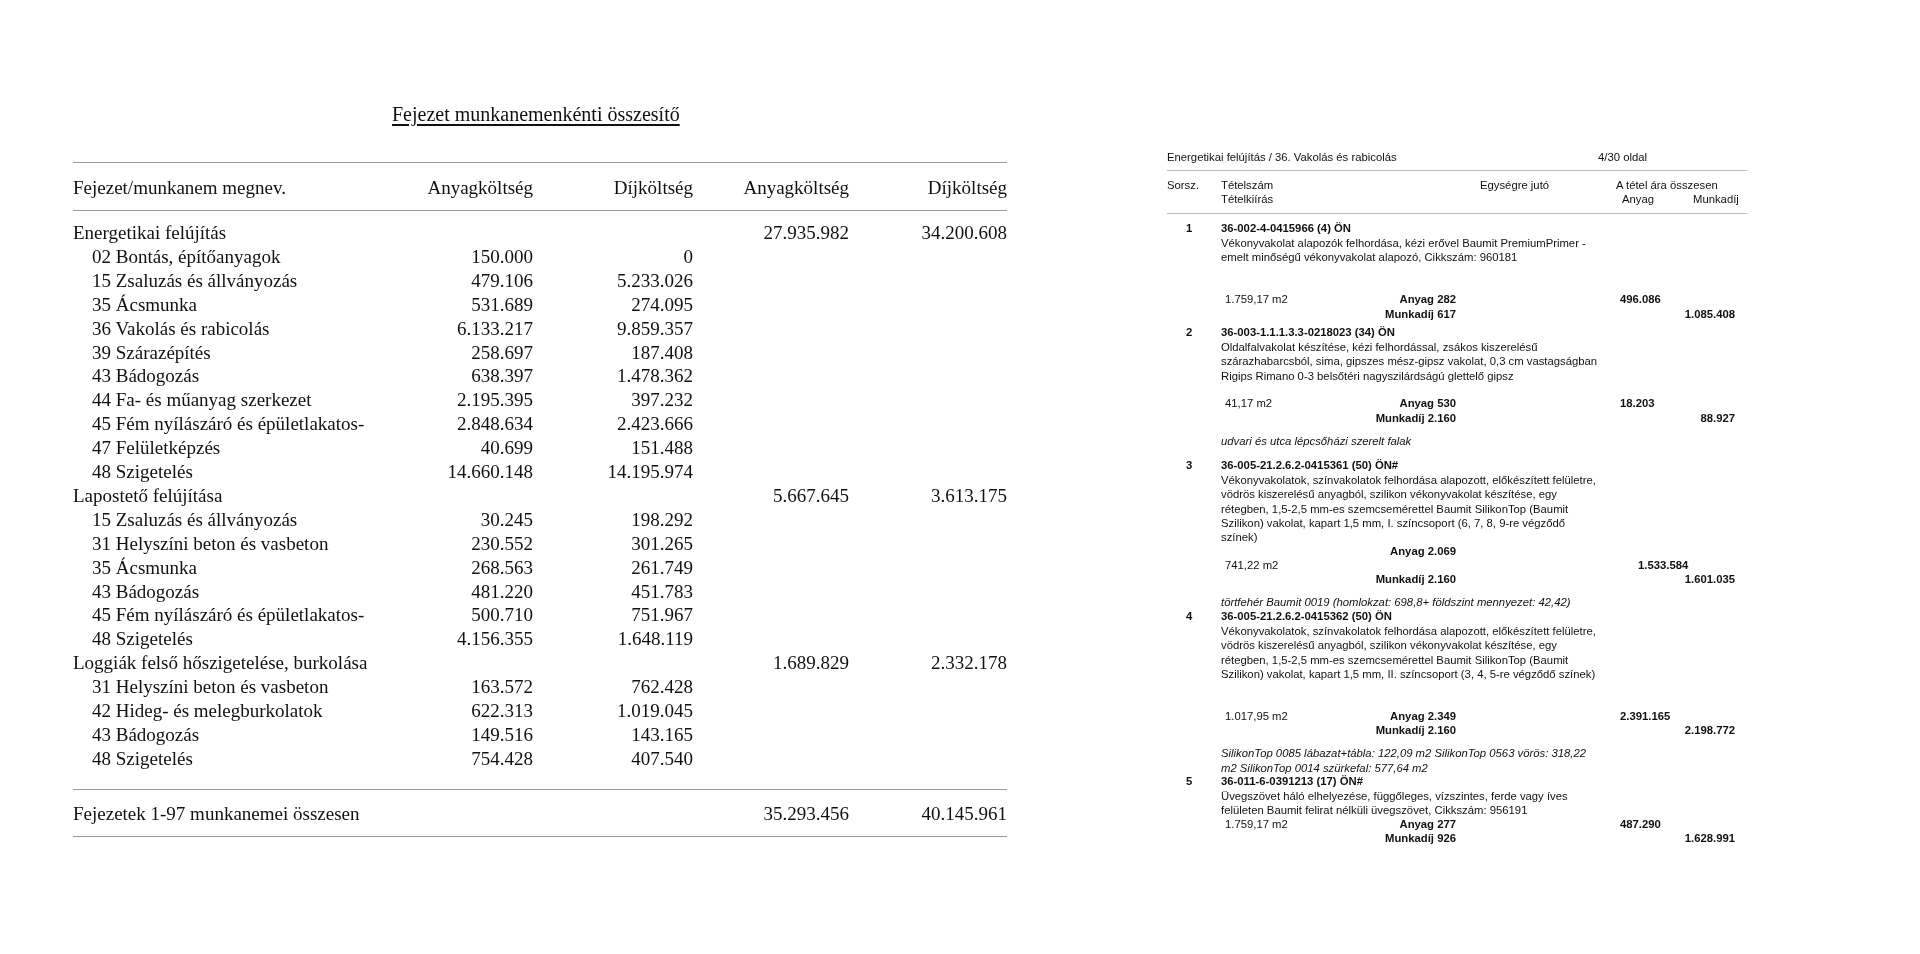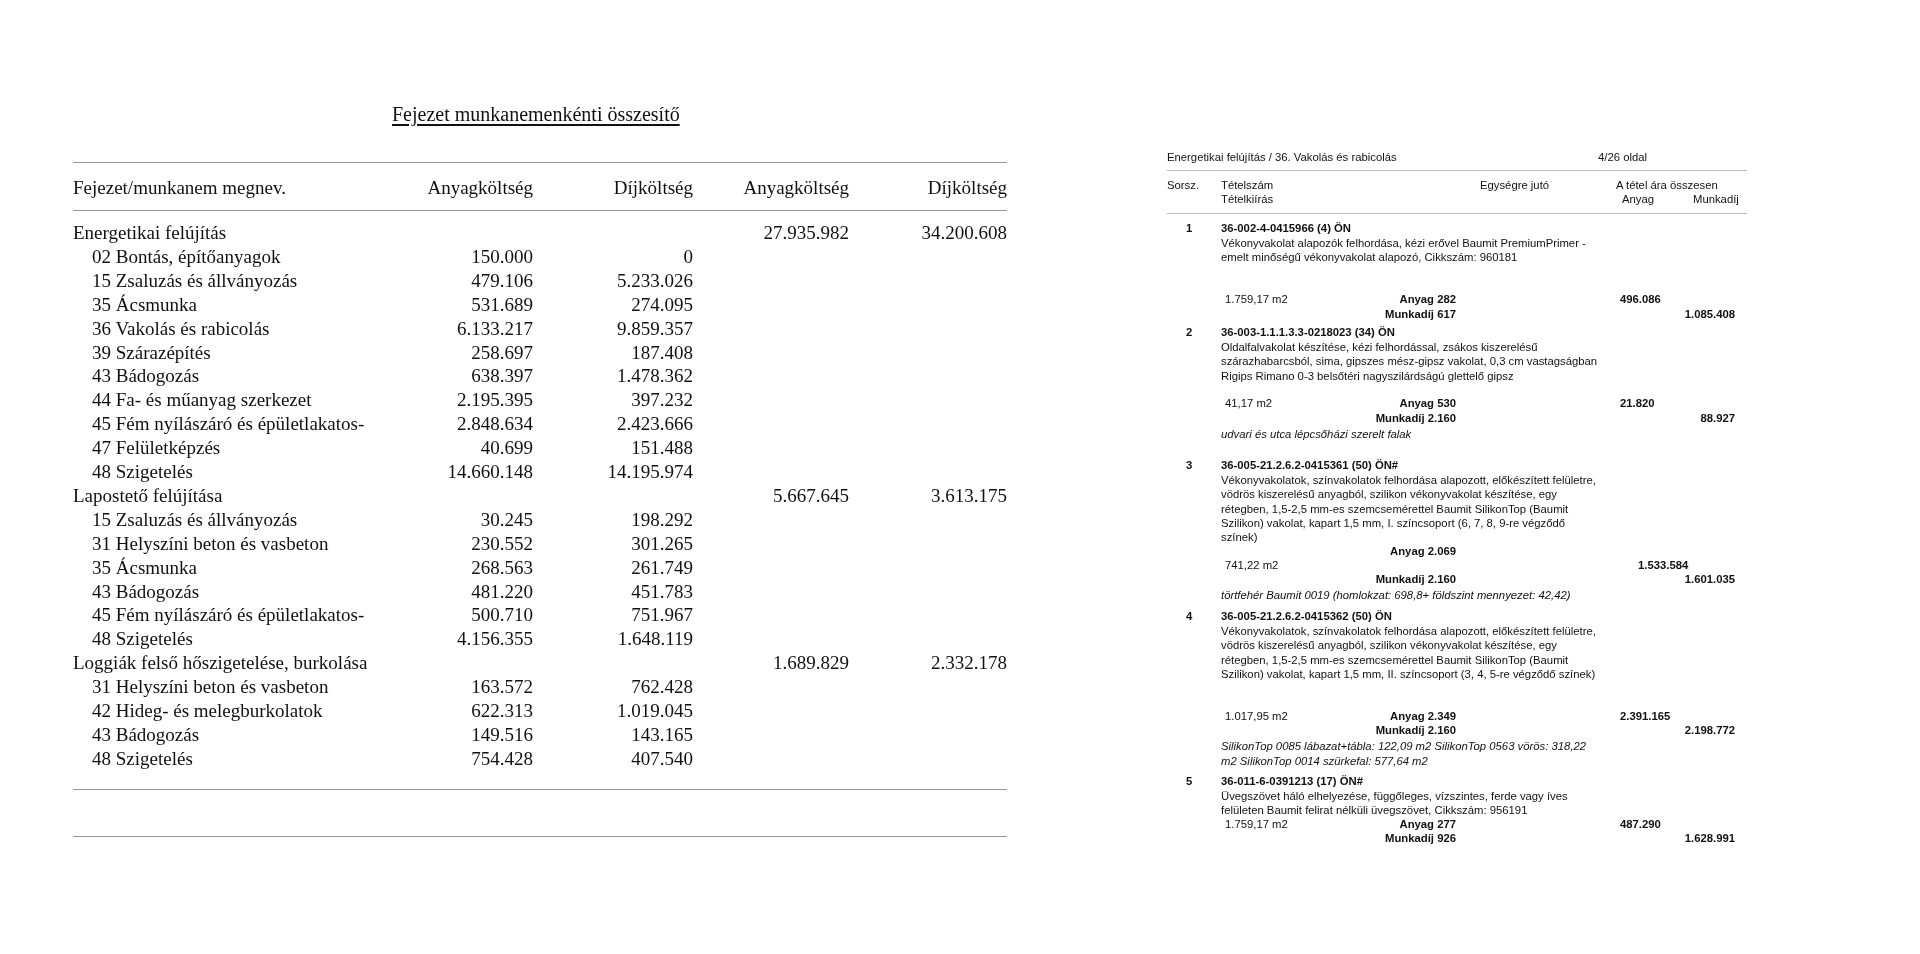--- a/index.html
+++ b/index.html
@@ -26,21 +26,21 @@
   .rhline { position:absolute; left:7px; width:580px; border-top:1px solid #bbb; }
   .item { position:absolute; left:0; width:600px; }
   .item .no { position:absolute; left:26px; top:0; font-weight:bold; }
   .item .code { position:absolute; left:61px; top:0; font-weight:bold; }
   .item .desc { position:absolute; left:61px; top:14px; width:380px; line-height:14.3px; white-space:normal; }
   .item .qty { position:absolute; left:65px; font-weight:normal; }
   .item .ua { position:absolute; right:304px; font-weight:bold; text-align:right; }
   .item .um { position:absolute; right:304px; font-weight:bold; text-align:right; }
   .item .ta { position:absolute; left:460px; font-weight:bold; }
   .item .tm { position:absolute; right:25px; font-weight:bold; text-align:right; }
-  .item .note { position:absolute; left:61px; font-style:italic; width:380px; line-height:14.3px; }
+  .item .note { position:absolute; left:61px; font-style:italic; width:380px; line-height:14.3px;margin-top:7px; }
 </style>
 </head>
 <body>
 
 <div id="left" class="serif">
   <div id="left-title">Fejezet munkanemenkénti összesítő</div>
 
   <div class="hline" style="top:162px"></div>
   <div class="lrow" style="top:176px">
     <span class="c-name">Fejezet/munkanem megnev.</span>
@@ -209,26 +209,31 @@
       <div class="lrow" style="top: 746.8px;">
         <span class="c-name sub">48 Szigetelés</span>
         <span class="c-a1">754.428</span>
         <span class="c-d1">407.540</span>
         <span class="c-a2"></span>
         <span class="c-d2"></span>
       </div>
     </div>
 
   <div class="hline" style="top:789px"></div>
+  <div class="lrow" style="top:802px">
+    <span class="c-name">Fejezetek 1-97 munkanemei összesen</span>
+    <span class="c-a2">35.293.456</span>
+    <span class="c-d2">40.145.961</span>
+  </div>
   <div class="hline" style="top:836px"></div>
 </div>
 
 <div id="right" class="sans">
   <span class="abs" style="left:7px;top:151px">Energetikai felújítás  /  36. Vakolás és rabicolás</span>
-  <span class="abs" style="left:438px;top:151px">4/26 oldal</span>
+  <span class="abs" style="left:438px;top:151px">4/30 oldal</span>
   <div class="rhline" style="top:170px"></div>
 
   <span class="abs" style="left:7px;top:179px">Sorsz.</span>
   <span class="abs" style="left:61px;top:179px">Tételszám</span>
   <span class="abs" style="left:61px;top:193px">Tételkiírás</span>
   <span class="abs" style="left:320px;top:179px">Egységre jutó</span>
   <span class="abs" style="left:456px;top:179px">A tétel ára összesen</span>
   <span class="abs" style="left:462px;top:193px">Anyag</span>
   <span class="abs" style="left:533px;top:193px">Munkadíj</span>
   <div class="rhline" style="top:213px"></div>
@@ -245,21 +250,21 @@
         <span class="tm" style="top: 85.5px;">1.085.408</span>
         <span class="note" style="top: 100.8px;"></span>
       </div>
       <div class="item" style="top: 326px;">
         <span class="no">2</span>
         <span class="code">36-003-1.1.1.3.3-0218023 (34) ÖN</span>
         <span class="desc">Oldalfalvakolat készítése, kézi felhordással, zsákos kiszerelésű szárazhabarcsból, sima, gipszes mész-gipsz vakolat, 0,3 cm vastagságban Rigips Rimano 0-3 belsőtéri nagyszilárdságú glettelő gipsz</span>
         <span class="qty" style="top: 71.2px;">41,17   m2</span>
         <span class="ua" style="top: 71.2px;">Anyag 530</span>
         <span class="um" style="top: 85.5px;">Munkadíj 2.160</span>
-        <span class="ta" style="top: 71.2px;">21.820</span>
+        <span class="ta" style="top: 71.2px;">18.203</span>
         <span class="tm" style="top: 85.5px;">88.927</span>
         <span class="note" style="top: 100.8px;">udvari és utca lépcsőházi szerelt falak</span>
       </div>
       <div class="item" style="top: 459px;">
         <span class="no">3</span>
         <span class="code">36-005-21.2.6.2-0415361 (50) ÖN#</span>
         <span class="desc">Vékonyvakolatok, színvakolatok felhordása alapozott, előkészített felületre, vödrös kiszerelésű anyagból, szilikon vékonyvakolat készítése, egy rétegben, 1,5-2,5 mm-es szemcsemérettel Baumit SilikonTop (Baumit Szilikon) vakolat, kapart 1,5 mm, I. színcsoport (6, 7, 8, 9-re végződő színek)</span>
         <span class="qty" style="top: 99.8px;">741,22   m2</span>
         <span class="ua" style="top: 86px;">Anyag 2.069</span>
         <span class="um" style="top: 114.1px;">Munkadíj 2.160</span>

